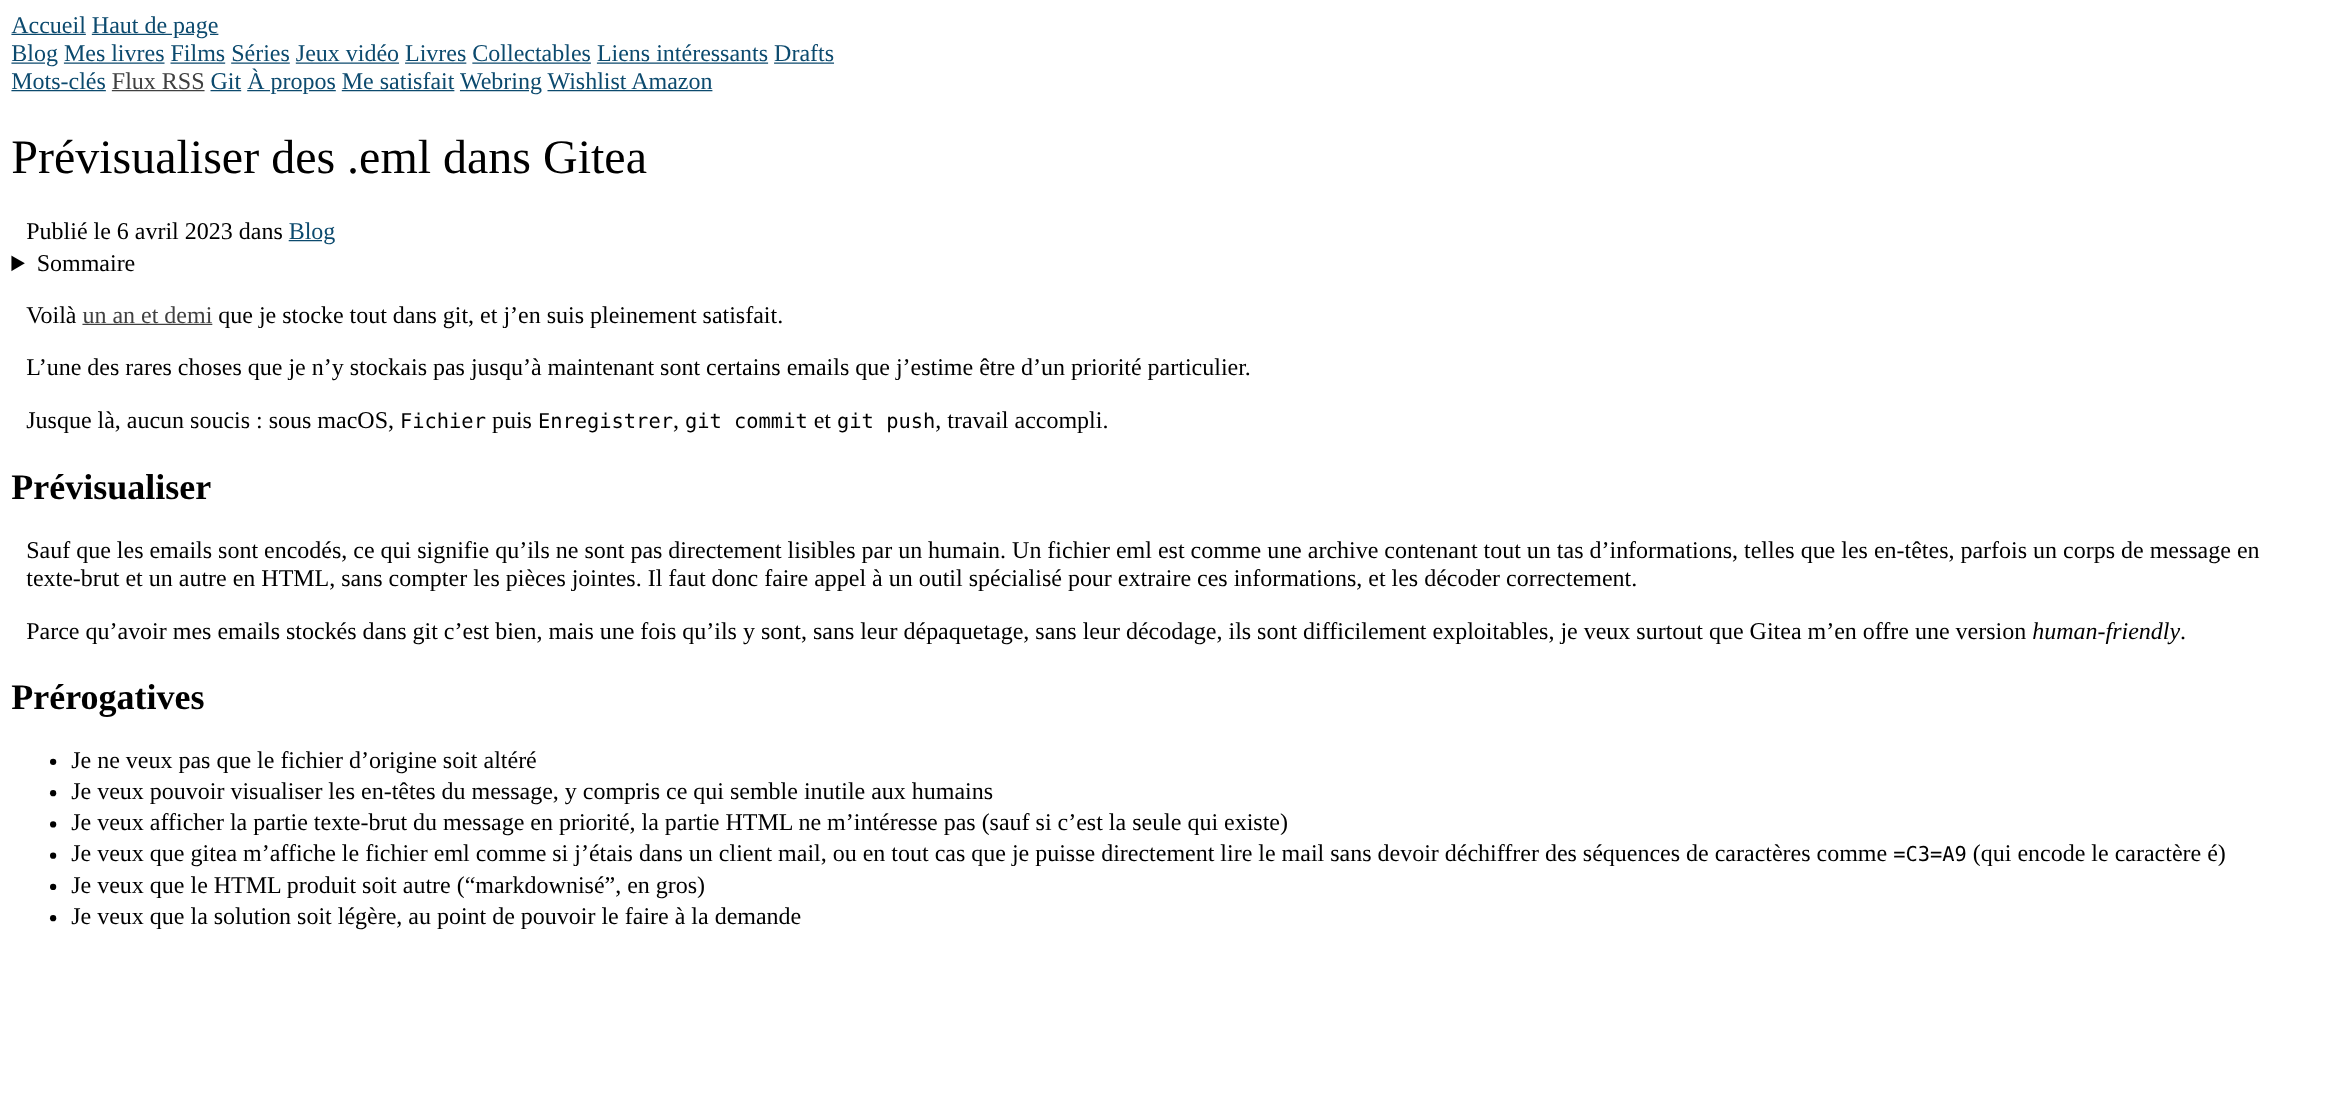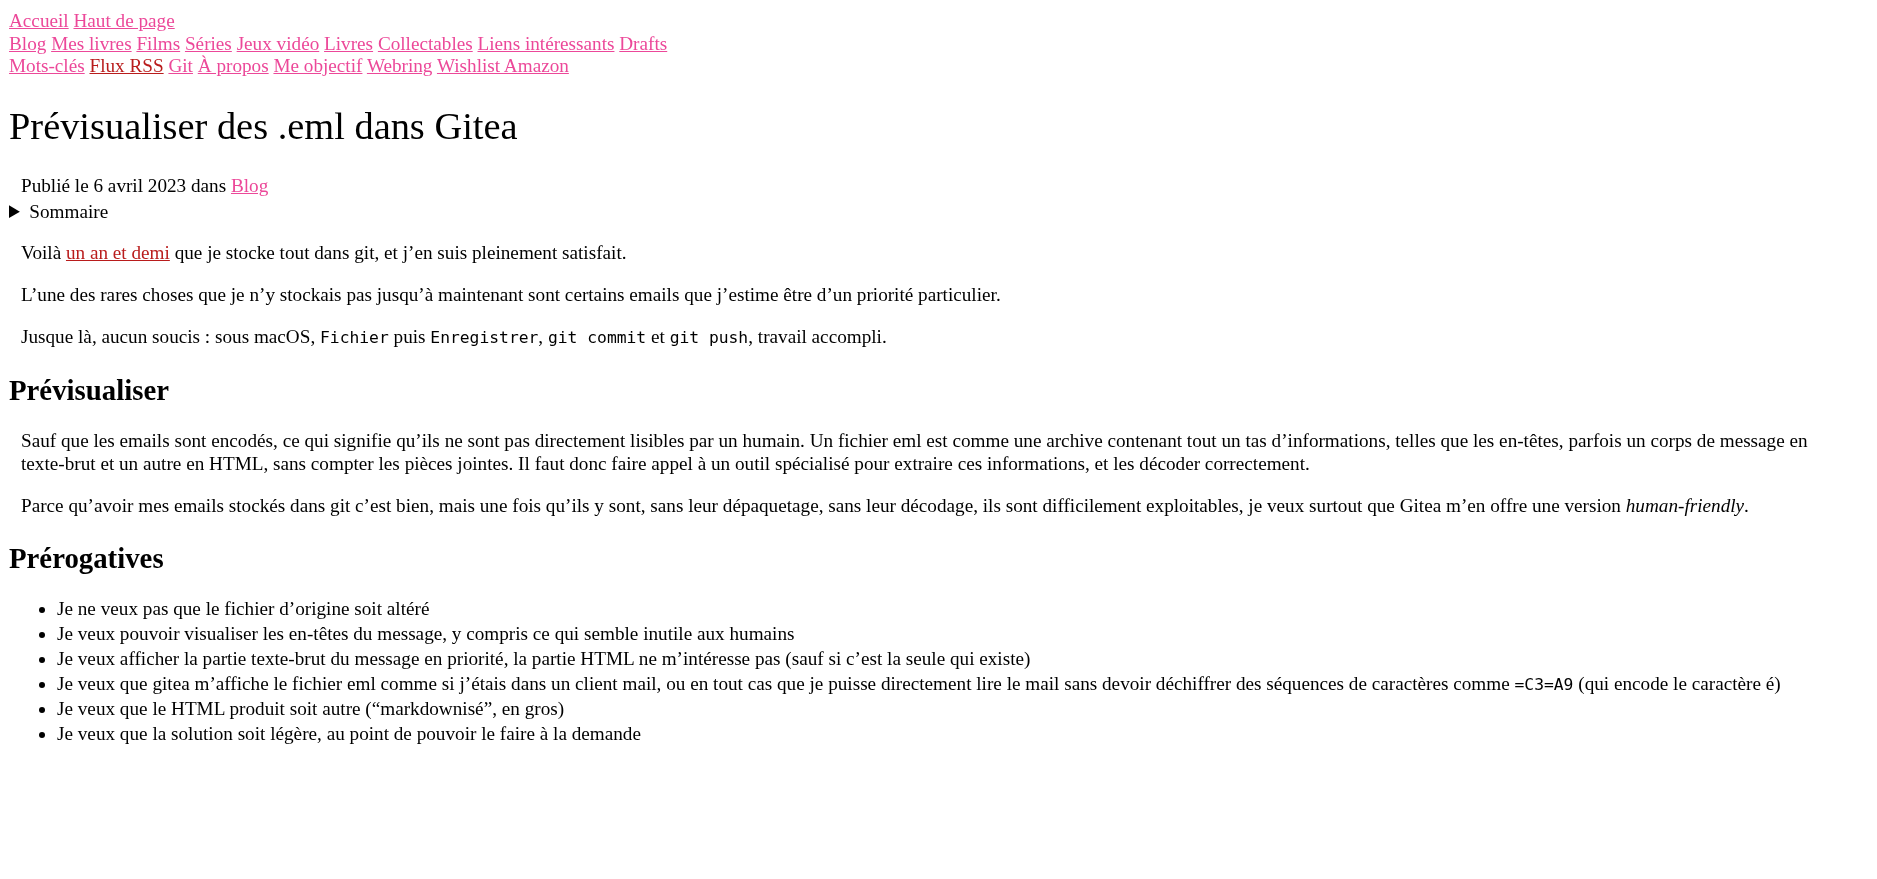--- a/index.html
+++ b/index.html
@@ -9,22 +9,22 @@
   body {
     margin: 10px 9px;
     font-family: "Liberation Serif", serif;
     font-size: 19.2px;
     line-height: 1.18;
     width: 1859px;
   }
   nav { margin: 0; }
   .nav-row { margin: 0; }
   a { text-decoration: underline; cursor: pointer; }
-  .link-visited { color: #ec4899; }
-  .link-new { color: #b91c1c; }
+  .link-visited { color: #0c4a6e; }
+  .link-new { color: #404040; }
   h1 {
     font-size: 2em;
     font-weight: normal;
     margin: 0.68em 0 0.67em 0;
   }
   h2 {
     font-size: 1.5em;
     font-weight: bold;
     margin: 0.86em 0 0.78em 0;
   }
@@ -42,21 +42,21 @@
     padding-left: 48px;
   }
   li { margin: 0.12em 0; }
 </style>
 </head>
 <body>
 
 <nav>
   <div class="nav-row"><a href="#" class="link-visited">Accueil</a> <a href="#" class="link-visited">Haut de page</a></div>
   <div class="nav-row"><a href="#" class="link-visited">Blog</a> <a href="#" class="link-visited">Mes livres</a> <a href="#" class="link-visited">Films</a> <a href="#" class="link-visited">Séries</a> <a href="#" class="link-visited">Jeux vidéo</a> <a href="#" class="link-visited">Livres</a> <a href="#" class="link-visited">Collectables</a> <a href="#" class="link-visited">Liens intéressants</a> <a href="#" class="link-visited">Drafts</a></div>
-  <div class="nav-row"><a href="#" class="link-visited">Mots-clés</a> <a href="#" class="link-new">Flux RSS</a> <a href="#" class="link-visited">Git</a> <a href="#" class="link-visited">À propos</a> <a href="#" class="link-visited">Me objectif</a> <a href="#" class="link-visited">Webring</a> <a href="#" class="link-visited">Wishlist Amazon</a></div>
+  <div class="nav-row"><a href="#" class="link-visited">Mots-clés</a> <a href="#" class="link-new">Flux RSS</a> <a href="#" class="link-visited">Git</a> <a href="#" class="link-visited">À propos</a> <a href="#" class="link-visited">Me satisfait</a> <a href="#" class="link-visited">Webring</a> <a href="#" class="link-visited">Wishlist Amazon</a></div>
 </nav>
 
 <main>
   <h1>Prévisualiser des .eml dans Gitea</h1>
 
   <p class="meta">Publié le 6 avril 2023 dans <a href="#" class="link-visited">Blog</a></p>
 
   <details>
     <summary>Sommaire</summary>
   </details>

